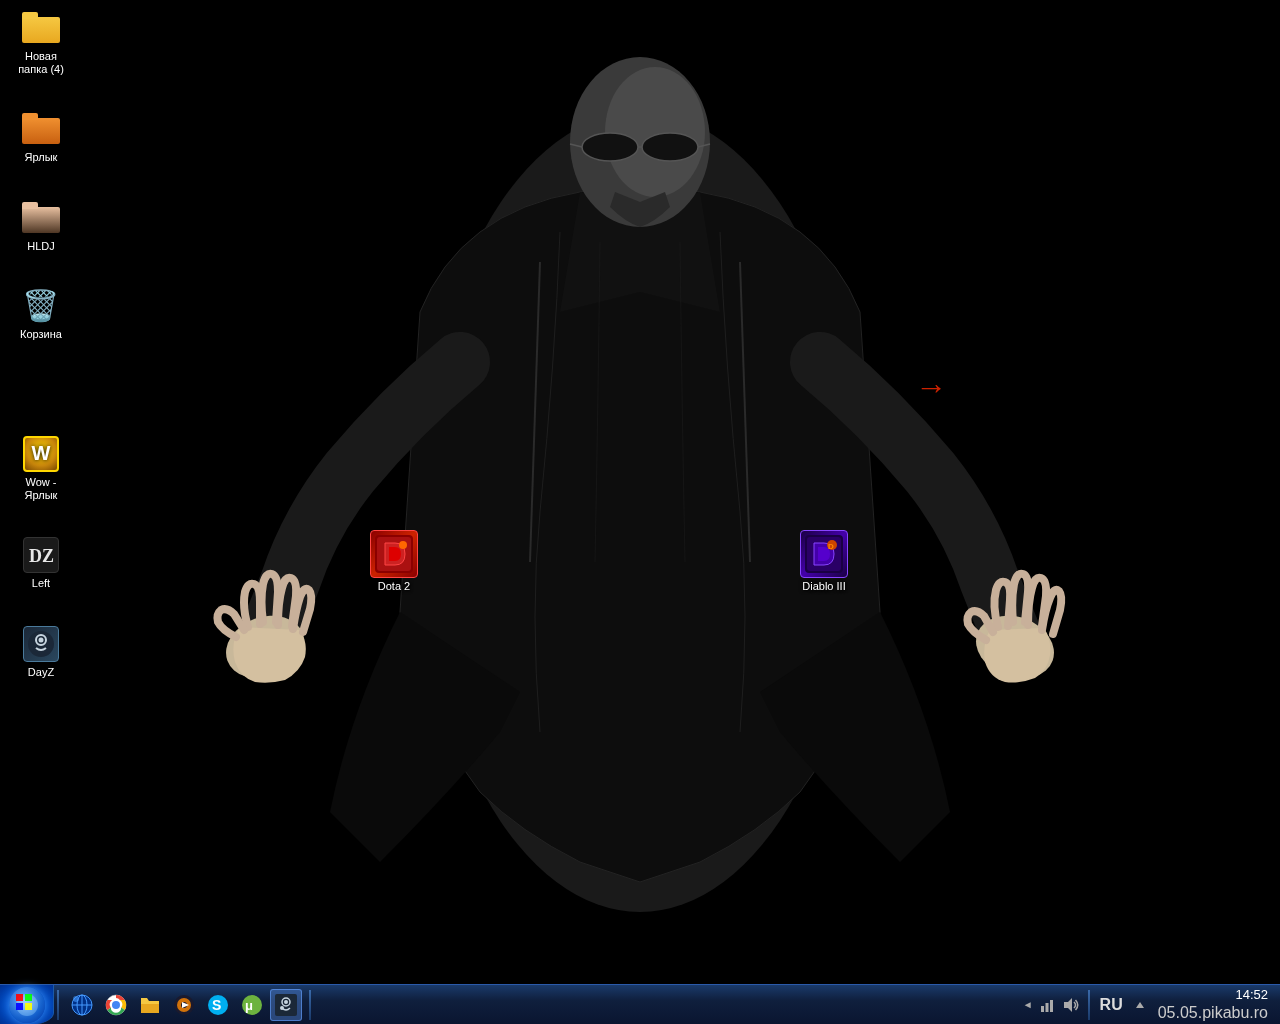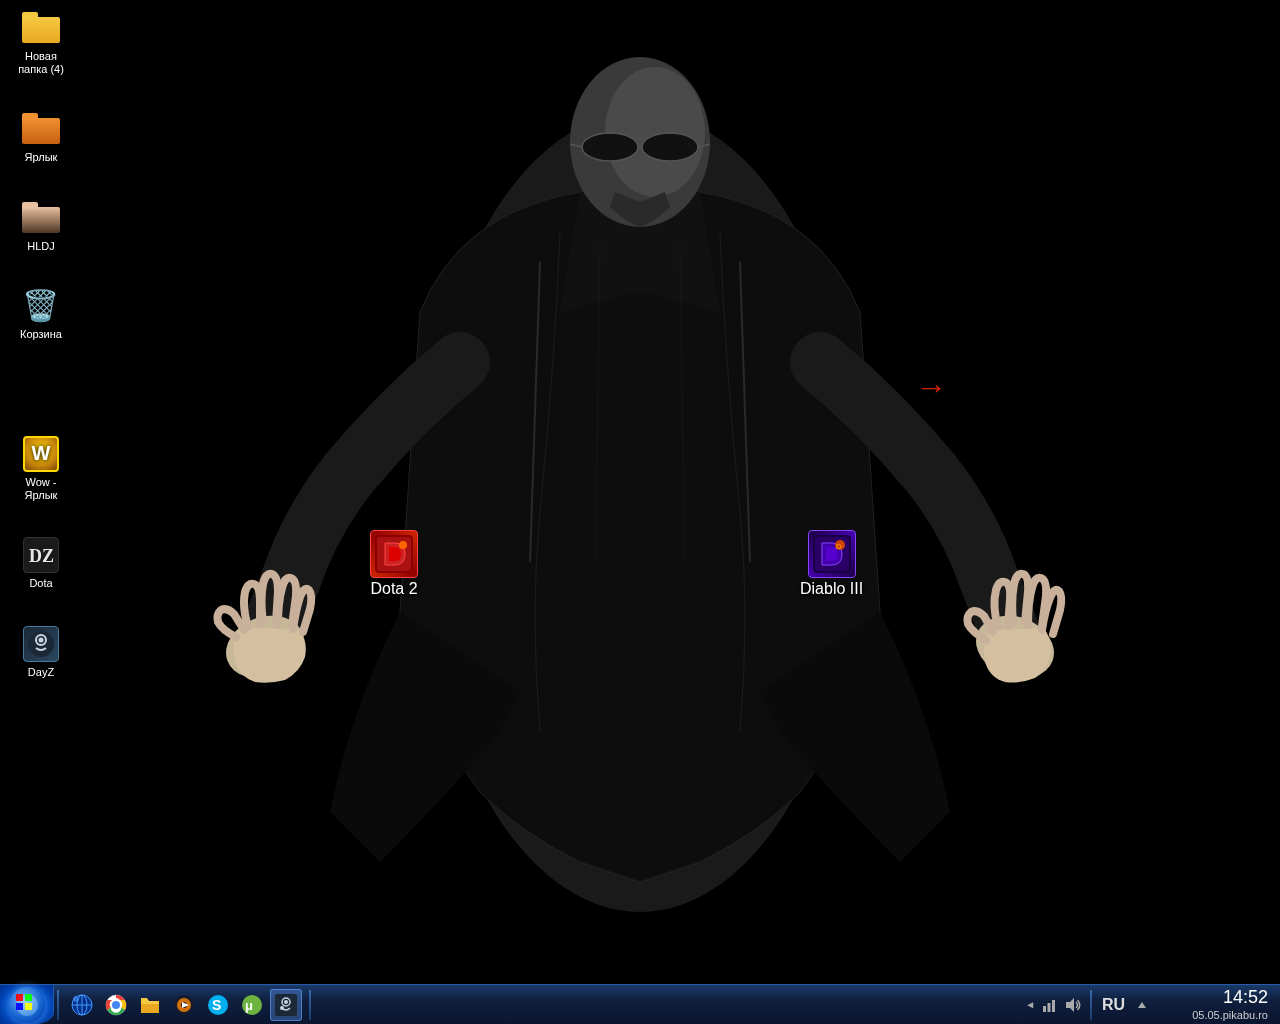--- a/index.html
+++ b/index.html
@@ -205,21 +205,21 @@
       border: 1px solid #ff4444;
     }
 
     .diablo3-box {
       background: linear-gradient(135deg, #1a0044, #4400aa, #1a0044);
       border: 1px solid #8844ff;
     }
 
     .game-icon-label {
       color: #fff;
-      font-size: 16px;
+      font-size: 11px;
       text-shadow: 1px 1px 2px #000, 0 0 4px #000;
       margin-top: 2px;
       text-align: center;
     }
 
     
     .taskbar {
       position: absolute;
       bottom: 0;
       left: 0;
@@ -322,30 +322,29 @@
     .tray-time {
       display: flex;
       flex-direction: column;
       align-items: flex-end;
       margin-left: 4px;
       padding-right: 6px;
     }
 
     .tray-time .time {
       color: #fff;
-      font-size: 18px;
+      font-size: 13px;
       font-weight: 500;
       line-height: 1.2;
     }
 
     .tray-time .date {
       color: #ccc;
-      font-size: 11px;
+      font-size: 16px;
       line-height: 1.2;
-      margin-left: 32px;
     }
 
     
     .wow-icon-img {
       width: 36px;
       height: 36px;
       border-radius: 4px;
       background: radial-gradient(circle at 50% 40%, #ffd700, #c8860c 60%, #7a4800);
       display: flex;
       align-items: center;
@@ -510,21 +509,21 @@
 
   <div class="desktop-icon">
     <div class="icon-img">
       <div class="dayz-icon-img">
         <svg width="30" height="30" viewBox="0 0 30 30">
           <rect width="30" height="30" fill="#1a1a1a"></rect>
           <text x="3" y="22" font-size="18" fill="#e8e8e8" font-weight="bold" font-family="serif">DZ</text>
         </svg>
       </div>
     </div>
-    <span class="icon-label">Dota</span>
+    <span class="icon-label">Left</span>
   </div>
 
   <div class="desktop-icon">
     <div class="icon-img">
       <div class="steam-icon-img">
         <svg width="28" height="28" viewBox="0 0 28 28">
           <circle cx="14" cy="14" r="13" fill="#1b2838"></circle>
           <circle cx="14" cy="10" r="5" fill="none" stroke="#c7d5e0" stroke-width="2"></circle>
           <circle cx="14" cy="10" r="2.5" fill="#c7d5e0"></circle>
           <path d="M 9 18 Q 14 22 19 18" stroke="#c7d5e0" stroke-width="2" fill="none"></path>

